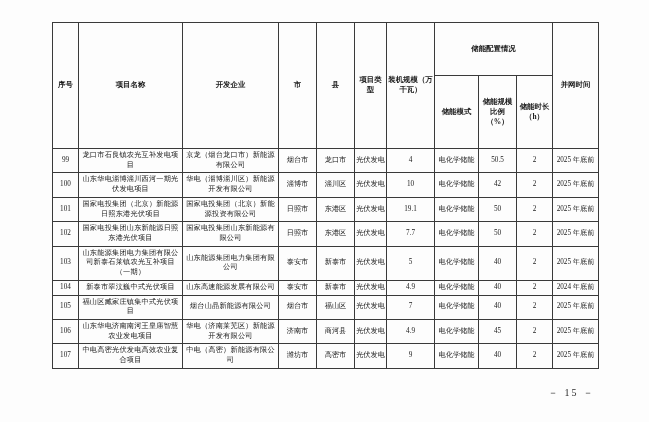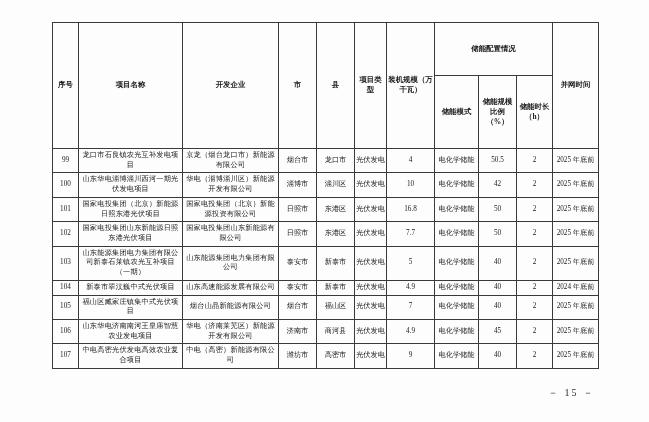--- a/index.html
+++ b/index.html
@@ -146,21 +146,21 @@
           <td>2</td>
           <td>2025 年底前</td>
         </tr>
         <tr>
           <td class="row-num">101</td>
           <td class="project">国家电投集团（北京）新能源日照东港光伏项目</td>
           <td class="dev">国家电投集团（北京）新能源投资有限公司</td>
           <td>日照市</td>
           <td>东港区</td>
           <td>光伏发电</td>
-          <td>16.8</td>
+          <td>19.1</td>
           <td>电化学储能</td>
           <td>50</td>
           <td>2</td>
           <td>2025 年底前</td>
         </tr>
         <tr>
           <td class="row-num">102</td>
           <td class="project">国家电投集团山东新能源日照东港光伏项目</td>
           <td class="dev">国家电投集团山东新能源有限公司</td>
           <td>日照市</td>

